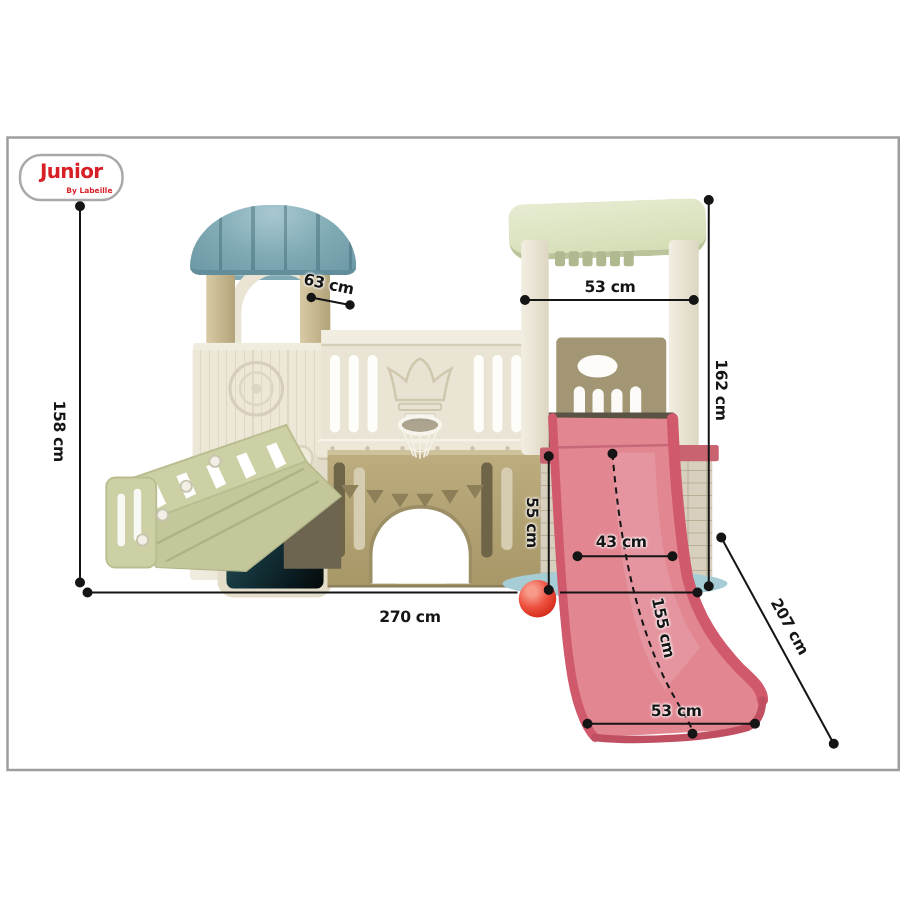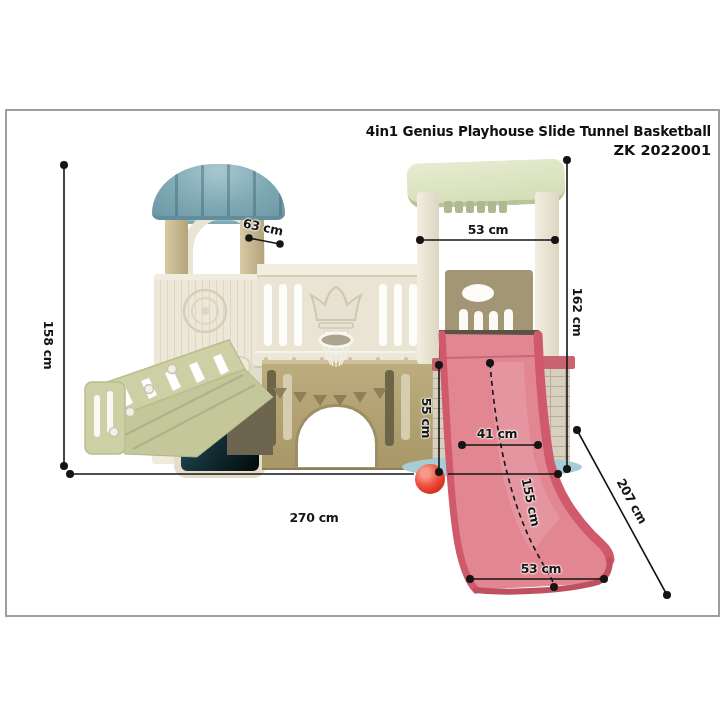--- a/index.html
+++ b/index.html
@@ -71,25 +71,25 @@
   #dims-svg{left:0;top:0;z-index:30;pointer-events:none;}
   
   .dim{position:absolute;z-index:31;font-weight:bold;font-size:12.5px;color:#151515;white-space:nowrap;letter-spacing:-0.3px;
     text-shadow:0 0 2px #fff,0 0 2px #fff,0 0 3px #fff;}
 </style>
 </head>
 <body>
 
 <div id="panel" class="abs">
 
-
-  <div id="title" class="abs">
-    <div class="t1">4in1 Genius Playhouse Slide Tunnel Basketball</div>
-    <div class="t2">ZK 2022001</div>
+  <div id="logo" class="abs">
+    <span class="brand">Junior</span>
+    <span class="tag">By Labeille</span>
   </div>
+
 
   <div id="teal-strip" class="abs"></div>
   <div id="left-arch" class="abs"></div>
   <div id="lp1" class="abs pillar-tan"></div>
   <div id="lp2" class="abs pillar-tan"></div>
   <div id="dome" class="abs">
       <span class="ribs"></span>
     </div>
   <div id="midwall" class="abs"></div>
   <div id="lowtower" class="abs"></div>
@@ -251,23 +251,23 @@
       </g>
       <g>
         <line x1="463" y1="468" x2="597" y2="468"></line>
           <circle cx="463" cy="468" r="3.2"></circle>
           <circle cx="597" cy="468" r="3.2"></circle>
       </g>
     </g>
   </svg>
 
   <span class="dim" style="left:41px;top:234px;transform:translate(-50%,-50%) rotate(90deg);">158 cm</span>
-  <span class="dim" style="left:307px;top:382px;transform:translate(-50%,-50%);margin-top:24px;">270 cm</span>
+  <span class="dim" style="left:321px;top:382px;transform:translate(-50%,-50%);">270 cm</span>
   <span class="dim" style="left:256px;top:116px;transform:translate(-50%,-50%) rotate(12deg);">63 cm</span>
   <span class="dim" style="left:481px;top:118px;transform:translate(-50%,-50%);">53 cm</span>
   <span class="dim" style="left:570px;top:201px;transform:translate(-50%,-50%) rotate(90deg);">162 cm</span>
   <span class="dim" style="left:419px;top:307px;transform:translate(-50%,-50%) rotate(90deg);">55 cm</span>
-  <span class="dim" style="left:490px;top:322px;transform:translate(-50%,-50%);">41 cm</span>
+  <span class="dim" style="left:490px;top:322px;transform:translate(-50%,-50%);">43 cm</span>
   <span class="dim" style="left:524px;top:391px;transform:translate(-50%,-50%) rotate(78deg);">155 cm</span>
   <span class="dim" style="left:625px;top:390px;transform:translate(-50%,-50%) rotate(61deg);">207 cm</span>
   <span class="dim" style="left:534px;top:457px;transform:translate(-50%,-50%);">53 cm</span>
 
 </div>
 
 </body></html>

